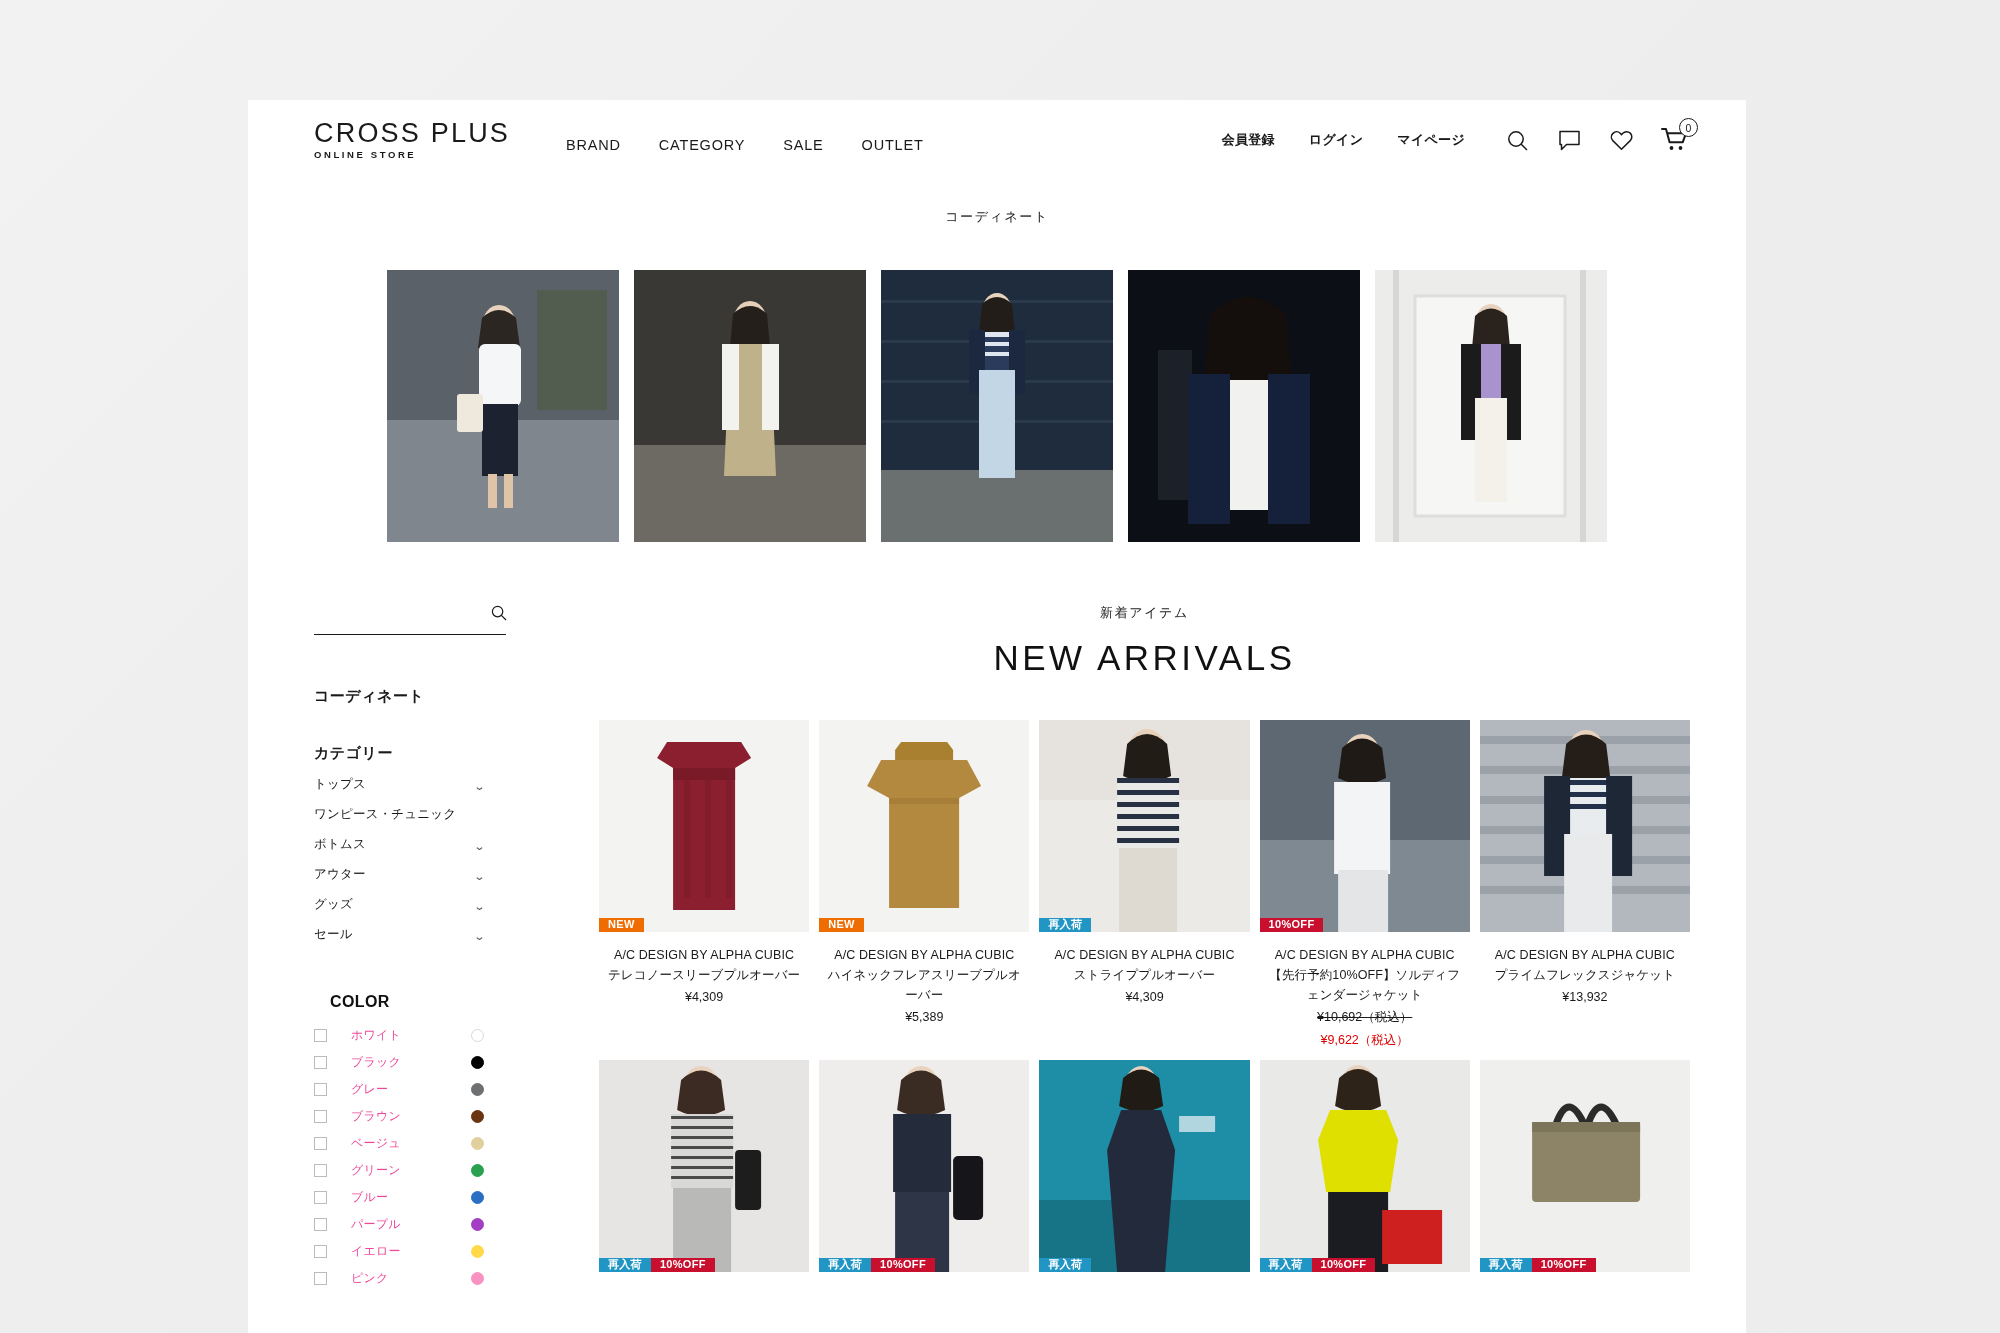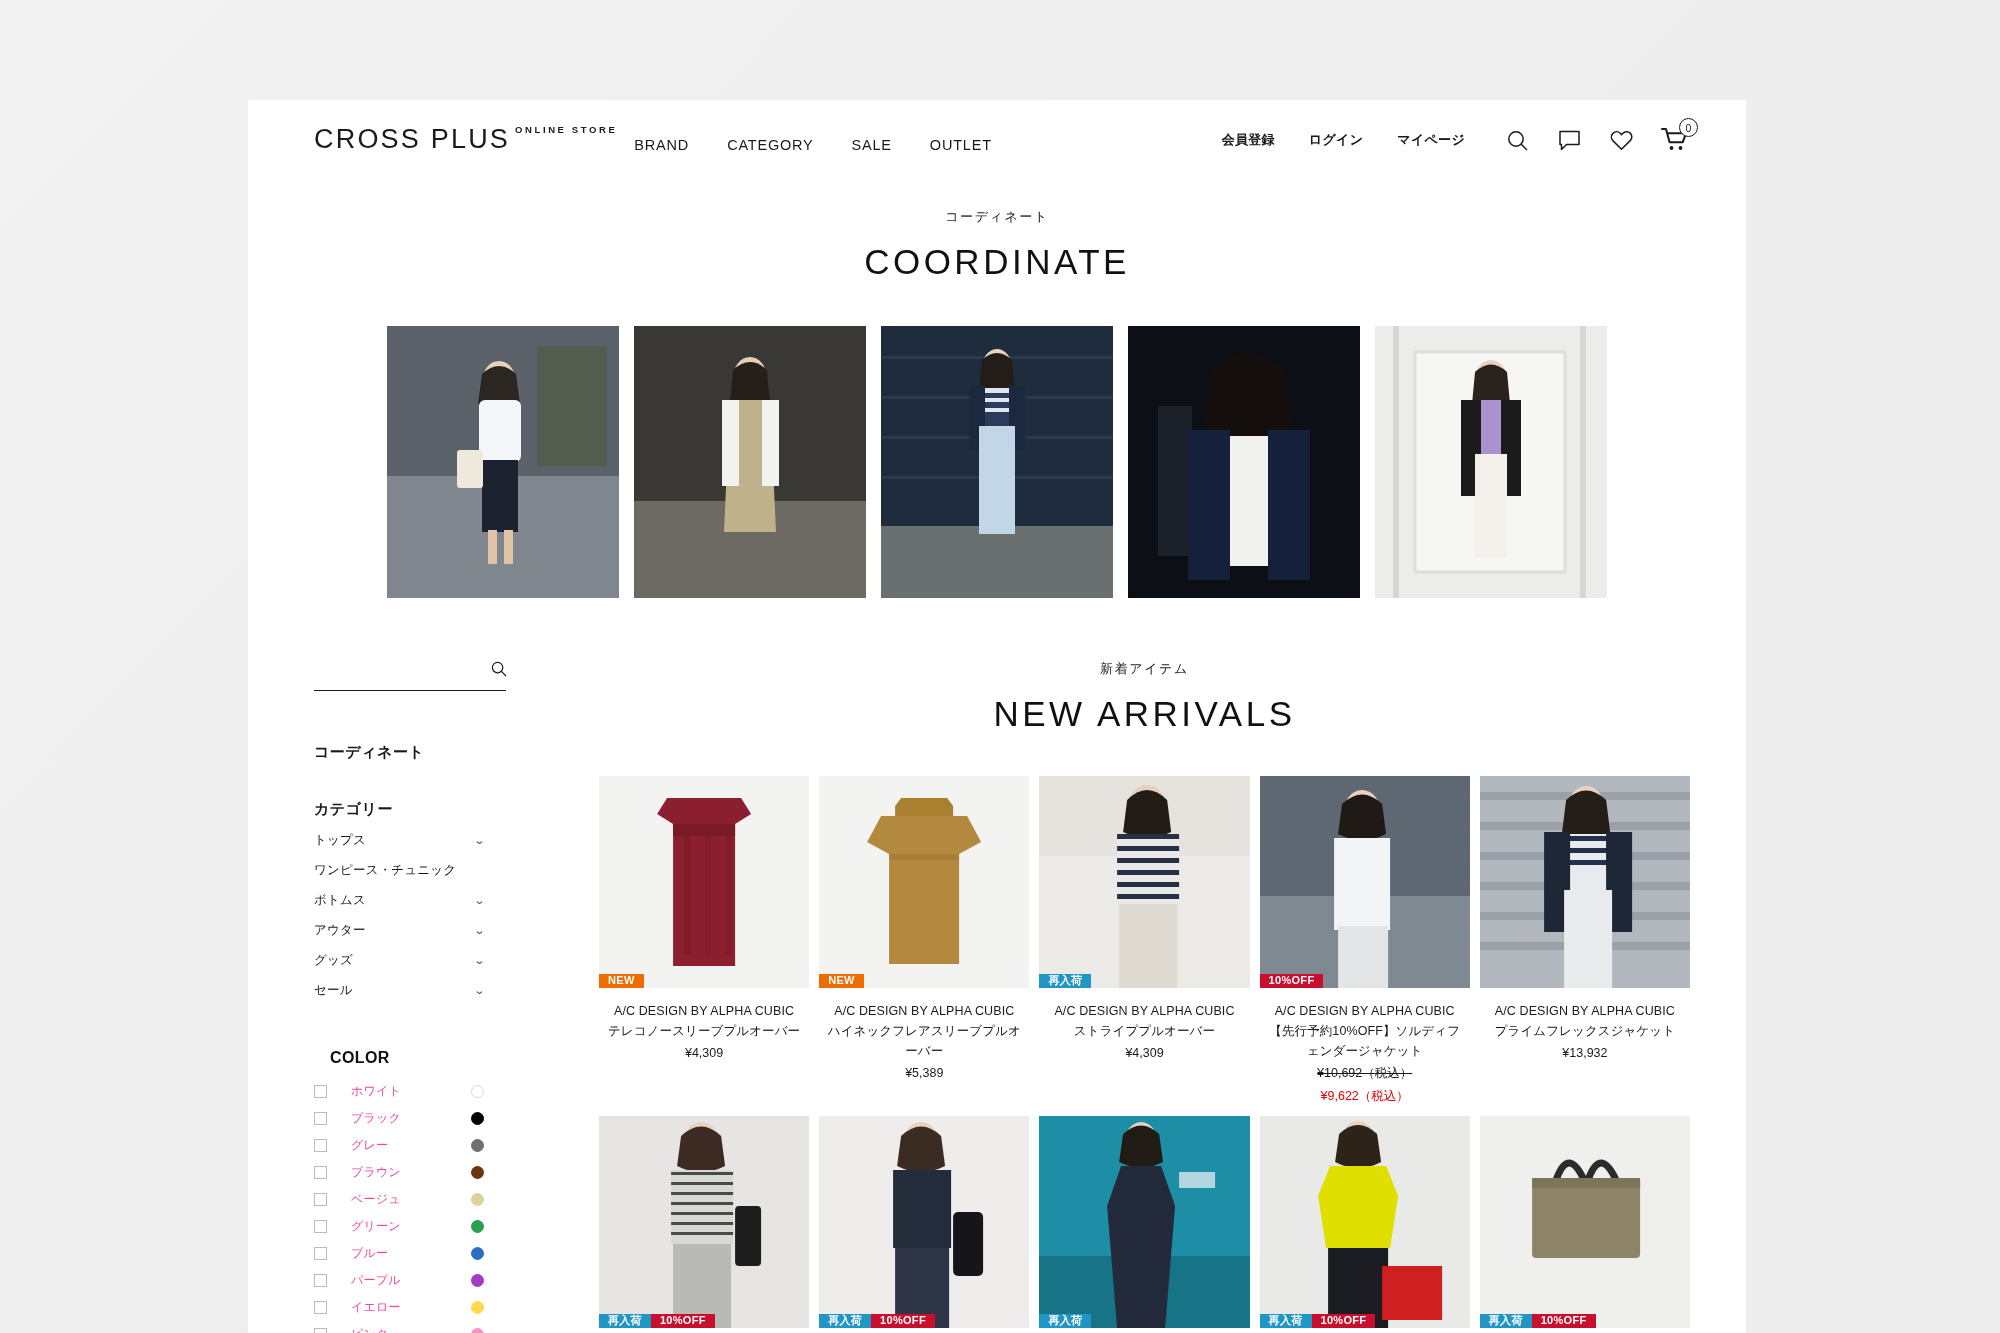--- a/index.html
+++ b/index.html
@@ -20,21 +20,21 @@
     background: #ffffff;
     overflow: hidden;
   }
 
   
   .header {
     height: 78px;
     display: flex; align-items: center;
     padding: 0 56px 0 66px;
   }
-  .logo { display:flex; flex-direction:row; gap:5px; margin-right:17px; }
+  .logo { display:flex; flex-direction:column; margin-right:56px; }
   .logo-main {
     font-size: 27px; letter-spacing: 2.2px; color:#1a1a1a;
     font-weight: 300; white-space: nowrap; font-family:"Liberation Sans", sans-serif;
   }
   .logo-sub {
     font-size: 9.5px; letter-spacing: 2.6px; font-weight: 700; color:#1a1a1a;
   }
   .mainnav { display:flex; align-items:center; gap:38px; margin-top:11px; }
   .mainnav a {
     font-size: 14.5px; letter-spacing: .8px; color:#1a1a1a;
@@ -85,21 +85,21 @@
   .search-wrap input {
     border:none; outline:none; flex:1; font-size:13px;
     background:transparent; color:#1a1a1a; font-family:"Liberation Sans",sans-serif;
   }
   .side-title {
     font-size: 15px; font-weight: 700; color:#1a1a1a;
     letter-spacing: .5px; margin-bottom: 6px;
   }
   .side-gap { height: 32px; }
   .cat-item {
-    display:flex; align-items:center; justify-content:space-between;
+    display:flex; align-items:flex-end; justify-content:space-between;
     font-size: 12.5px; color:#1a1a1a; padding: 6.5px 0;
     width: 170px; cursor:pointer; letter-spacing:.2px;gap:31px;
   }
   .chev { font-size:11px; color:#555; transform: scaleX(1.3); }
   .color-title {
     font-size: 16px; font-weight: 700; color:#111;
     letter-spacing: .4px; margin: 44px 0 11px 16px;
   }
   .color-row {
     display:flex; align-items:center; padding: 5px 0;
@@ -188,21 +188,20 @@
             <circle cx="19.5" cy="21" r="1.9" fill="#1a1a1a"></circle>
           </svg>
           <span class="cart-badge">0</span>
         </span>
       </div>
     </div>
   </div>
 
   <div class="sec-head" style="margin-top:30px;">
     <div class="sec-jp">コーディネート</div>
-    <div class="sec-en">COORDINATE</div>
   </div>
 
   <div class="coord-row">
     <div class="coord-card">
       <div class="ph" style="background:linear-gradient(160deg,#7e858c 0%,#5a6269 35%,#3a4047 70%,#2d3238 100%);">
         <svg width="232" height="272" viewBox="0 0 232 272" style="display:block">
           <rect width="232" height="272" fill="#6e757c"></rect>
           <rect x="0" y="0" width="232" height="150" fill="#5b6168"></rect>
           <rect x="0" y="150" width="232" height="122" fill="#7f868d"></rect>
           <rect x="150" y="20" width="70" height="120" fill="#4a5a3a" opacity=".55"></rect>

